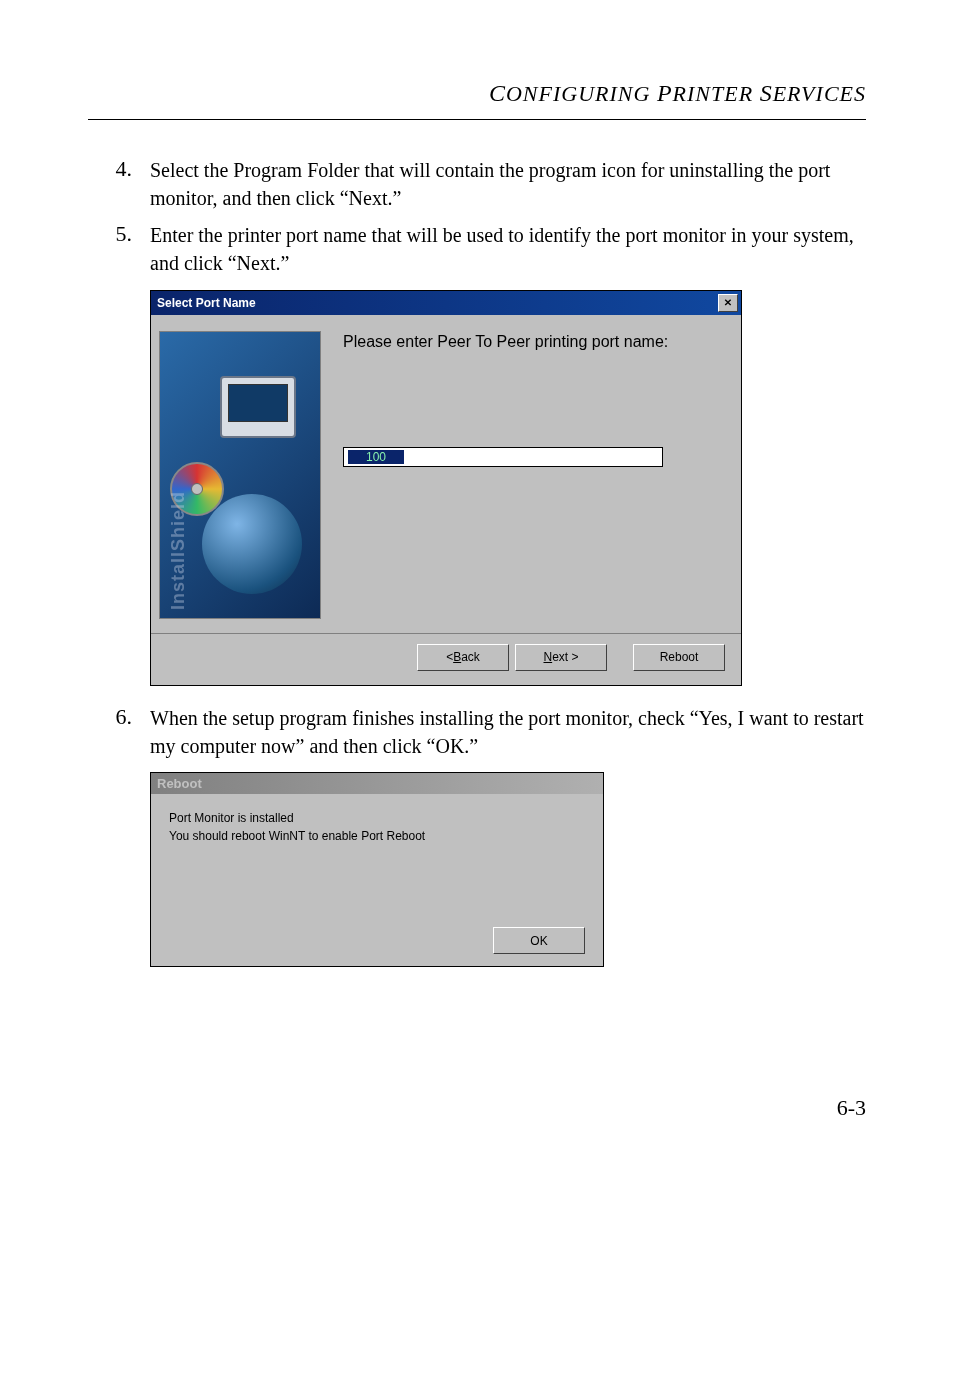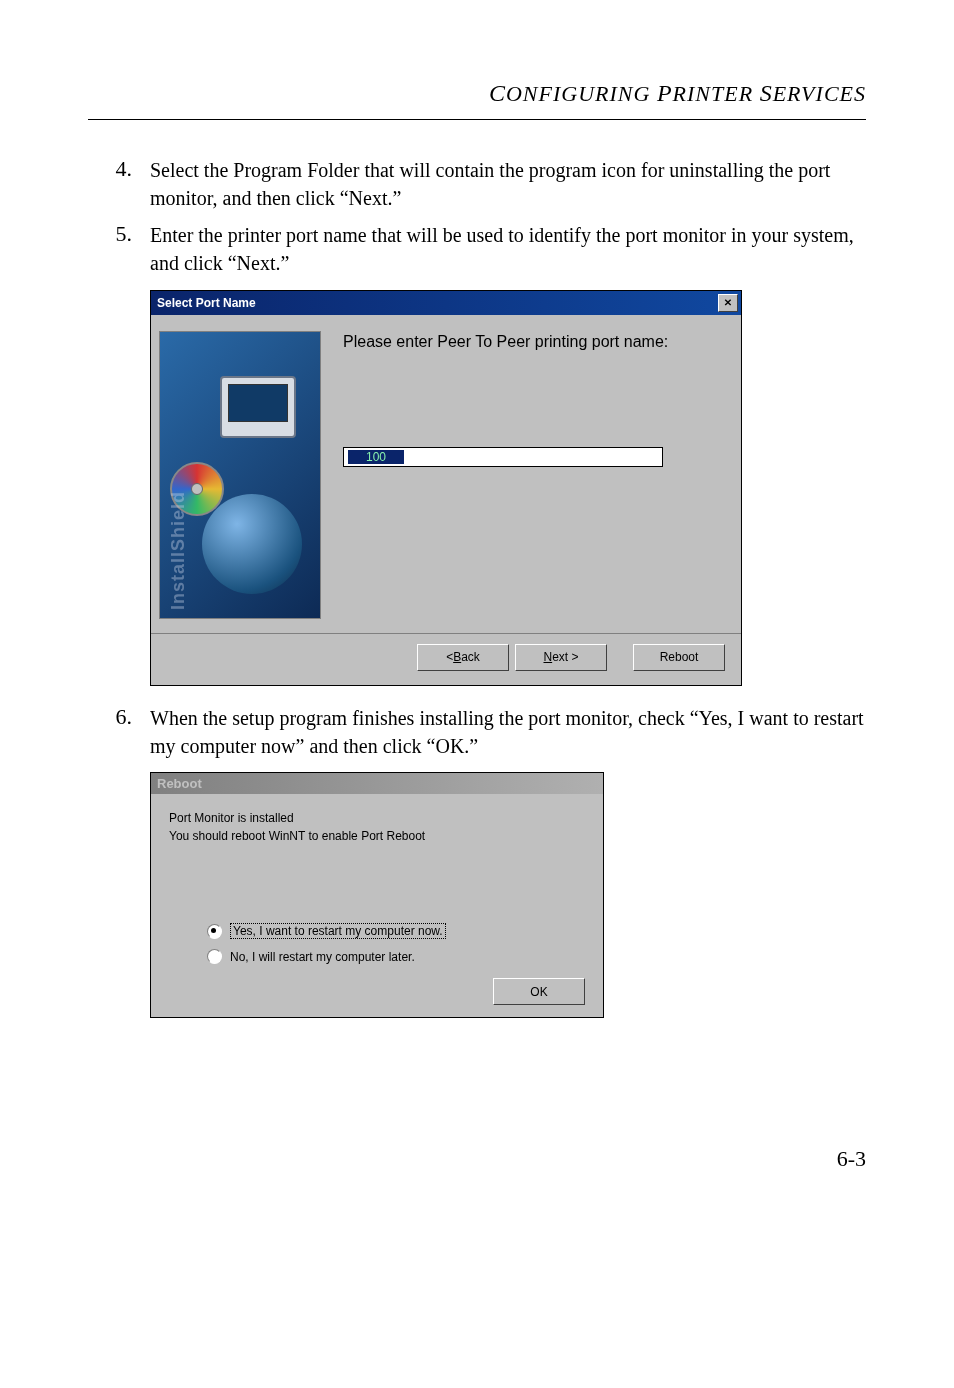--- a/index.html
+++ b/index.html
@@ -338,30 +338,20 @@
   
   <div class="dialog reboot">
     <div class="titlebar-active">
       <span>Reboot</span>
     </div>
     <div class="reboot-body">
       <div class="reboot-text">
         <span>Port Monitor is installed</span><br>
         <span>You should reboot WinNT to enable Port Reboot</span>
       </div>
-      <div class="radio-group">
-        <div class="radio-row">
-          <div class="radio checked"></div>
-          <span class="focus-rect">Yes, I want to restart my computer now.</span>
-        </div>
-        <div class="radio-row">
-          <div class="radio"></div>
-          <span>No, I will restart my computer later.</span>
-        </div>
-      </div>
       <div class="reboot-footer">
         <div class="win-btn">OK</div>
       </div>
     </div>
   </div>
 
   <div class="page-num">6-3</div>
 </div>
 
 </body></html>

